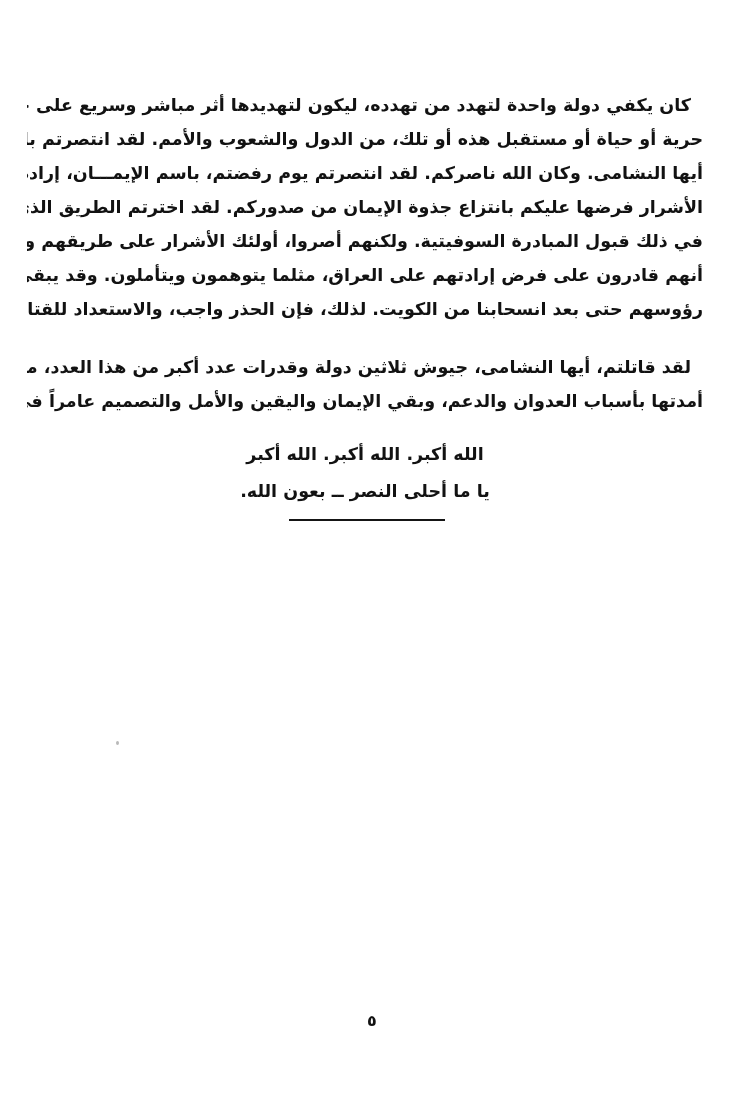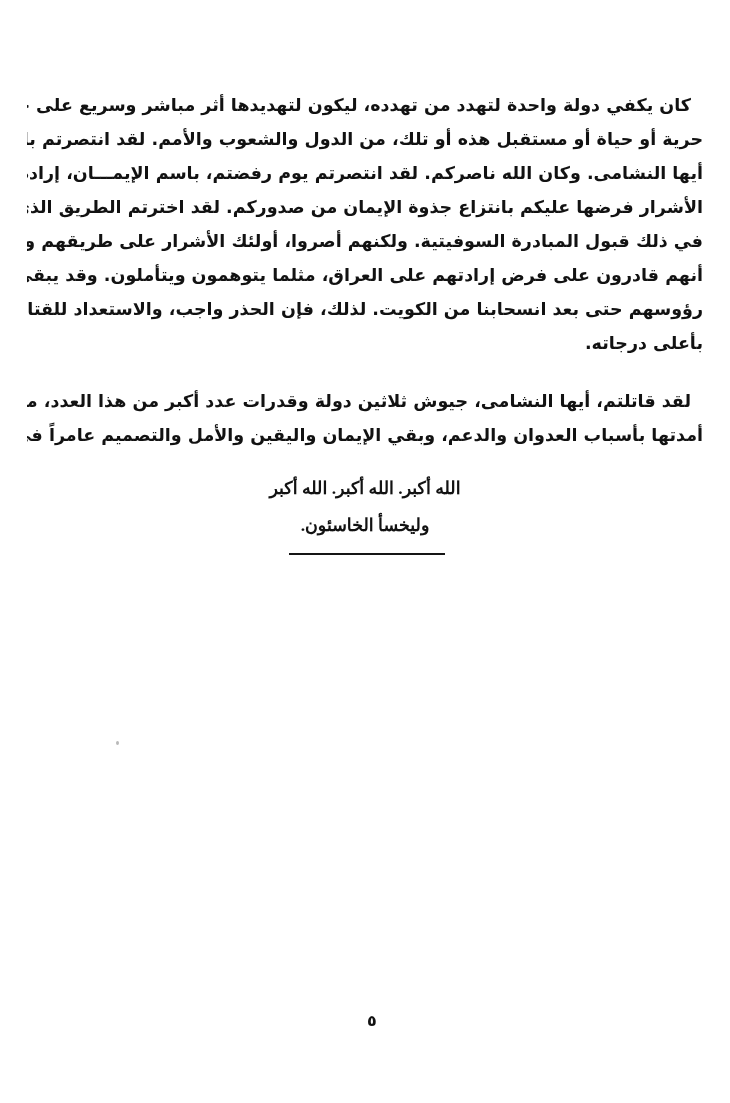--- a/index.html
+++ b/index.html
@@ -32,21 +32,21 @@
     height: 34px;
     white-space: nowrap;
     overflow: hidden;
     text-align: justify;
     text-align-last: justify;
     text-justify: inter-word;
   }
   .para .line.first { padding-right: 12px; }
   .para .line.last  { text-align: right; text-align-last: right; }
   .para-2 { margin-top: 24px; }
-  .closing { margin-top: 18px; font-family: Liberation Serif, serif; }
+  .closing { margin-top: 18px; }
   .closing .closing-line {
     line-height: 37px;
     height: 37px;
     text-align: center;
     text-align-last: center;
     white-space: nowrap;
   }
   .divider {
     width: 156px;
     height: 2px;
@@ -85,31 +85,30 @@
   <div class="text-block">
 
     <div class="para para-1">
       <div class="line first">كان يكفي دولة واحدة لتهدد من تهدده، ليكون لتهديدها أثر مباشر وسريع على حساب كرامة أو</div>
       <div class="line">حرية أو حياة أو مستقبل هذه أو تلك، من الدول والشعوب والأمم. لقد انتصرتم بالحق على البـــاطل</div>
       <div class="line">أيها النشامى. وكان الله ناصركم. لقد انتصرتم يوم رفضتم، باسم الإيمـــان، إرادة الشـــر، التـــي أراد</div>
       <div class="line">الأشرار فرضها عليكم بانتزاع جذوة الإيمان من صدوركم. لقد اخترتم الطريق الذي اخترتموه، بمـــ</div>
       <div class="line">في ذلك قبول المبادرة السوفيتية. ولكنهم أصروا، أولئك الأشرار على طريقهم وطريقتهم، متوهميـــن</div>
       <div class="line">أنهم قادرون على فرض إرادتهم على العراق، مثلما يتوهمون ويتأملون. وقد يبقى أملهم هـــذا فـ</div>
       <div class="line">رؤوسهم حتى بعد انسحابنا من الكويت. لذلك، فإن الحذر واجب، والاستعداد للقتال يجـــب أن يكـــو</div>
-      <div class="line last">بأعلى درجاته.</div>
     </div>
 
     <div class="para para-2">
       <div class="line first">لقد قاتلتم، أيها النشامى، جيوش ثلاثين دولة وقدرات عدد أكبر من هذا العدد، من الـــدول التّ</div>
       <div class="line">أمدتها بأسباب العدوان والدعم، وبقي الإيمان واليقين والأمل والتصميم عامراً في صدوركم ونفوه</div>
     </div>
 
     <div class="closing">
       <div class="closing-line">الله أكبر. الله أكبر. الله أكبر</div>
-      <div class="closing-line">وليخسأ الخاسئون.</div>
+      <div class="closing-line">يا ما أحلى النصر ــ بعون الله.</div>
       <div class="divider"></div>
     </div>
 
   </div>
 
   <div class="speck"></div>
 
   <div class="page-number">٥</div>
 
 </div>

